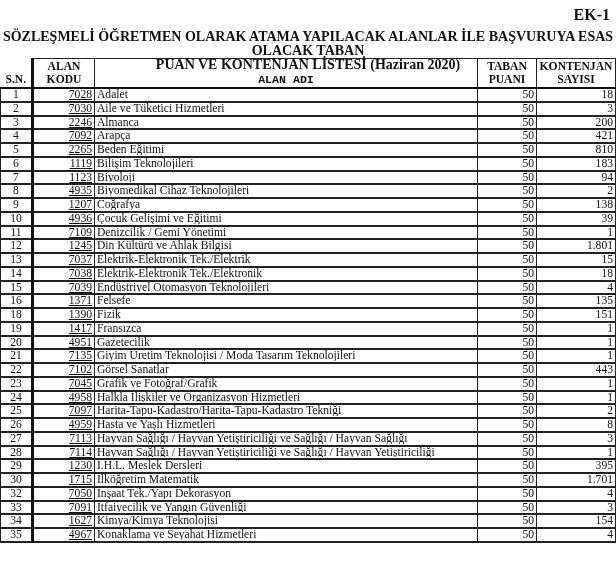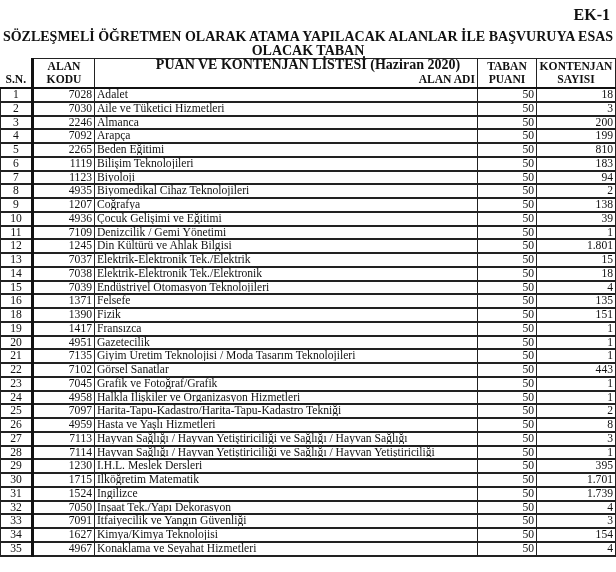--- a/index.html
+++ b/index.html
@@ -8,26 +8,26 @@
   .ek { position:absolute; right:6px; top:6px; font-weight:bold; font-size:16px; }
   .title { position:absolute; left:0; top:30px; width:616px; text-align:center;
            font-weight:bold; font-size:14px; line-height:14px; }
   table { position:absolute; left:0; top:58px; border-collapse:collapse; table-layout:fixed;
           width:615px; font-size:11.6px; }
   col.c1 { width:32px; } col.c2 { width:62px; } col.c3 { width:383px; }
   col.c4 { width:59px; } col.c5 { width:79px; }
   th { font-weight:bold; font-size:11.6px; line-height:13px; padding:0 2px 1px 2px;
        border-left:1px solid #222; border-right:1px solid #222; border-bottom:2px solid #111;
        vertical-align:bottom; height:28px; }
-  th.left { text-align:right; }
+  th.left { text-align:center;font-family:Liberation Mono, monospace; }
   th.center { text-align:center; }
   td { height:11.75px; line-height:11.5px; padding:0 2px; white-space:nowrap; overflow:hidden;
        border:1px solid #222; border-bottom:2px solid #222; }
   td.sn { text-align:center; border-right:3px solid #111; }
-  td.code { text-align:right; }
+  td.code { text-align:right;text-decoration:underline; }
   td.name { text-align:left;border-radius:6px; }
   td.num { text-align:right; }
   th.sn-h { border-right:3px solid #111; border-left:none; }
   tr.head-row th { border-top:none; }
   .topline { position:absolute; left:32px; top:58px; width:583px; height:1px; background:#222; }
 </style>
 </head>
 <body>
 
 <div class="ek">EK-1</div>
@@ -83,21 +83,21 @@
         <td class="code">2246</td>
         <td class="name">Almanca</td>
         <td class="num">50</td>
         <td class="num">200</td>
       </tr>
       <tr>
         <td class="sn">4</td>
         <td class="code">7092</td>
         <td class="name">Arapça</td>
         <td class="num">50</td>
-        <td class="num">199</td>
+        <td class="num">421</td>
       </tr>
       <tr>
         <td class="sn">5</td>
         <td class="code">2265</td>
         <td class="name">Beden Eğitimi</td>
         <td class="num">50</td>
         <td class="num">810</td>
       </tr>
       <tr>
         <td class="sn">6</td>
@@ -259,27 +259,20 @@
         <td class="name">İ.H.L. Meslek Dersleri</td>
         <td class="num">50</td>
         <td class="num">395</td>
       </tr>
       <tr>
         <td class="sn">30</td>
         <td class="code">1715</td>
         <td class="name">İlköğretim Matematik</td>
         <td class="num">50</td>
         <td class="num">1.701</td>
-      </tr>
-      <tr>
-        <td class="sn">31</td>
-        <td class="code">1524</td>
-        <td class="name">İngilizce</td>
-        <td class="num">50</td>
-        <td class="num">1.739</td>
       </tr>
       <tr>
         <td class="sn">32</td>
         <td class="code">7050</td>
         <td class="name">İnşaat Tek./Yapı Dekorasyon</td>
         <td class="num">50</td>
         <td class="num">4</td>
       </tr>
       <tr>
         <td class="sn">33</td>

